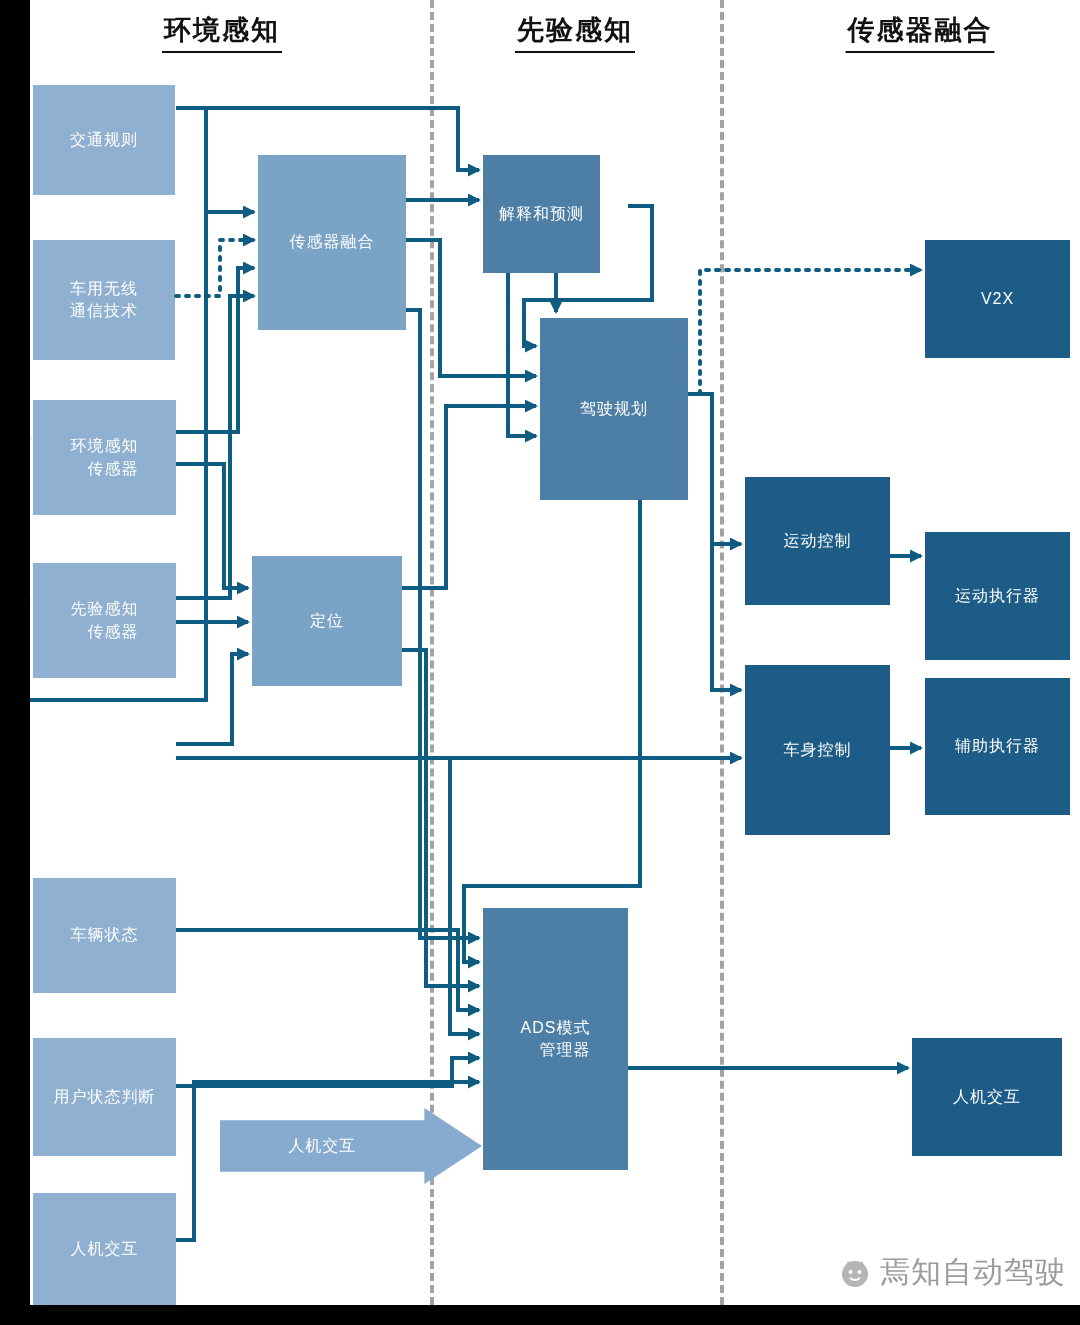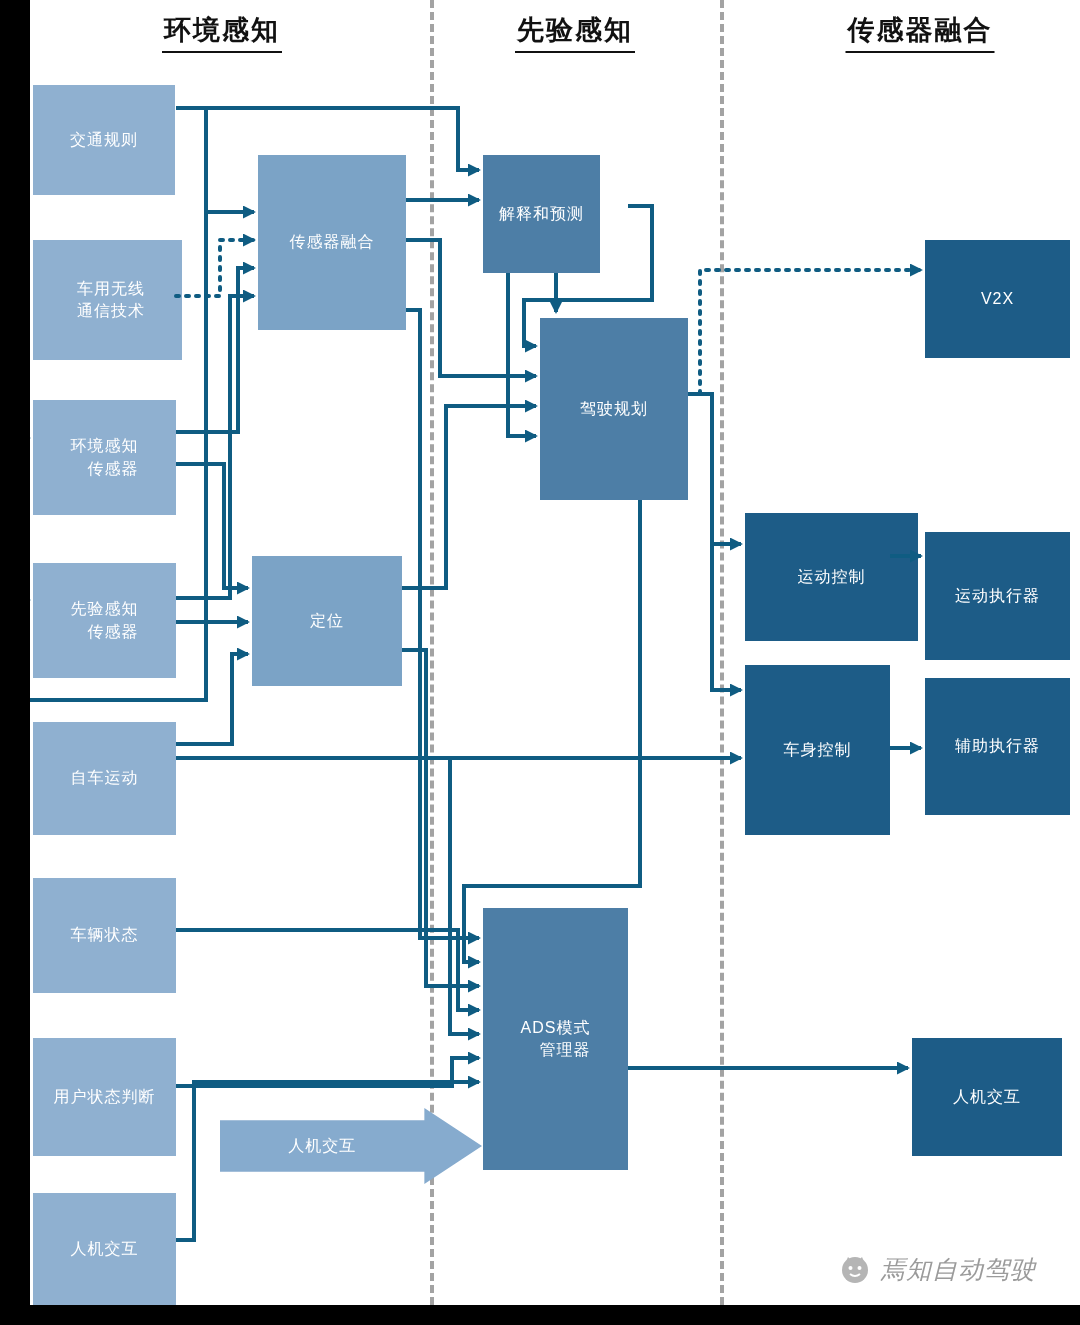--- a/index.html
+++ b/index.html
@@ -30,56 +30,55 @@
   .dot{stroke-dasharray:3 7;stroke-linecap:round;}
 
   
   .big-arrow{position:absolute;left:220px;top:1108px;width:262px;height:76px;background:#86abce;
     clip-path:polygon(0% 16%,78% 16%,78% 0%,100% 50%,78% 100%,78% 84%,0% 84%);
     display:flex;align-items:center;}
   .big-arrow span{display:block;width:78%;text-align:center;color:#fff;font-size:16px;letter-spacing:1px;}
 
   
   .watermark{position:absolute;left:838px;top:1252px;display:flex;align-items:center;gap:8px;
-    color:#9b9b9b;font-size:25px;letter-spacing:1px;font-style:italic;}
+    color:#9b9b9b;font-size:30px;letter-spacing:1px;}
 </style>
 </head>
 <body>
 
 <div id="stage">
 
   <div class="divider" style="left:430px;"></div>
   <div class="divider" style="left:720px;"></div>
 
   <div class="col-header" style="left:222px;">环境感知</div>
   <div class="col-header" style="left:575px;">先验感知</div>
   <div class="col-header" style="left:920px;">传感器融合</div>
 
   <div class="node n-light" style="left:33px;top:85px;width:142px;height:110px;">交通规则</div>
-  <div class="node n-light" style="left:33px;top:240px;width:142px;height:120px;padding-left:7px;">车用无线
+  <div class="node n-light" style="left:33px;top:240px;width:142px;height:120px;">车用无线
 通信技术</div>
   <div class="node n-light" style="left:33px;top:400px;width:143px;height:115px;">环境感知
 传感器</div>
   <div class="node n-light" style="left:33px;top:563px;width:143px;height:115px;">先验感知
 传感器</div>
-  <div class="node n-light" style="left:33px;top:722px;width:143px;height:113px;">自车运动</div>
   <div class="node n-light" style="left:33px;top:878px;width:143px;height:115px;">车辆状态</div>
   <div class="node n-light" style="left:33px;top:1038px;width:143px;height:118px;">用户状态判断</div>
   <div class="node n-light" style="left:33px;top:1193px;width:143px;height:112px;">人机交互</div>
 
   <div class="node n-mid" style="left:258px;top:155px;width:148px;height:175px;">传感器融合</div>
   <div class="node n-mid" style="left:252px;top:556px;width:150px;height:130px;">定位</div>
 
   <div class="node n-steel" style="left:483px;top:155px;width:117px;height:118px;">解释和预测</div>
   <div class="node n-steel" style="left:483px;top:908px;width:145px;height:262px;">ADS模式
 管理器</div>
   <div class="node n-steel" style="left:540px;top:318px;width:148px;height:182px;">驾驶规划</div>
 
   <div class="node n-dark" style="left:925px;top:240px;width:145px;height:118px;">V2X</div>
-  <div class="node n-dark" style="left:745px;top:513px;width:173px;height:128px;">运动控制</div>
+  <div class="node n-dark" style="left:745px;top:477px;width:145px;height:128px;">运动控制</div>
   <div class="node n-dark" style="left:925px;top:505px;width:145px;height:128px;margin-top:27px;">运动执行器</div>
   <div class="node n-dark" style="left:925px;top:678px;width:145px;height:137px;">辅助执行器</div>
   <div class="node n-dark" style="left:745px;top:665px;width:145px;height:170px;">车身控制</div>
   <div class="node n-dark" style="left:912px;top:1038px;width:150px;height:118px;">人机交互</div>
 
   <div class="big-arrow">
     <span>人机交互</span>
   </div>
 
   <svg id="edges" viewBox="0 0 1080 1325">

